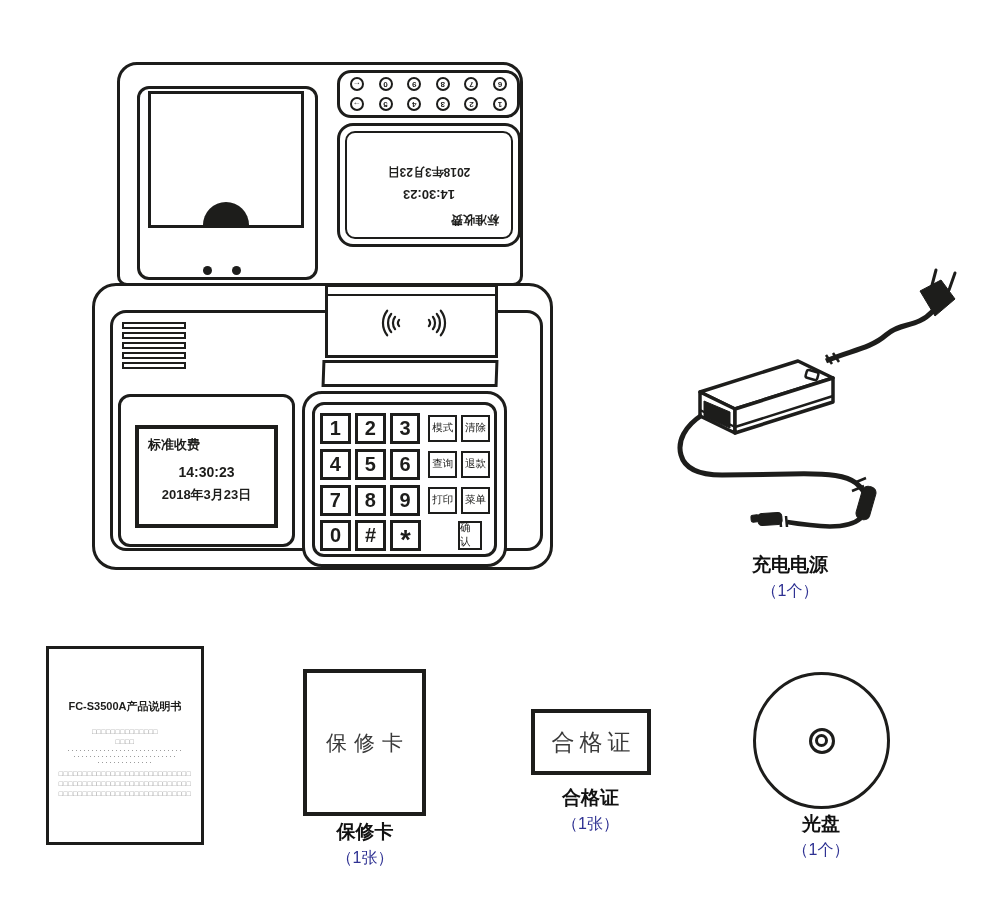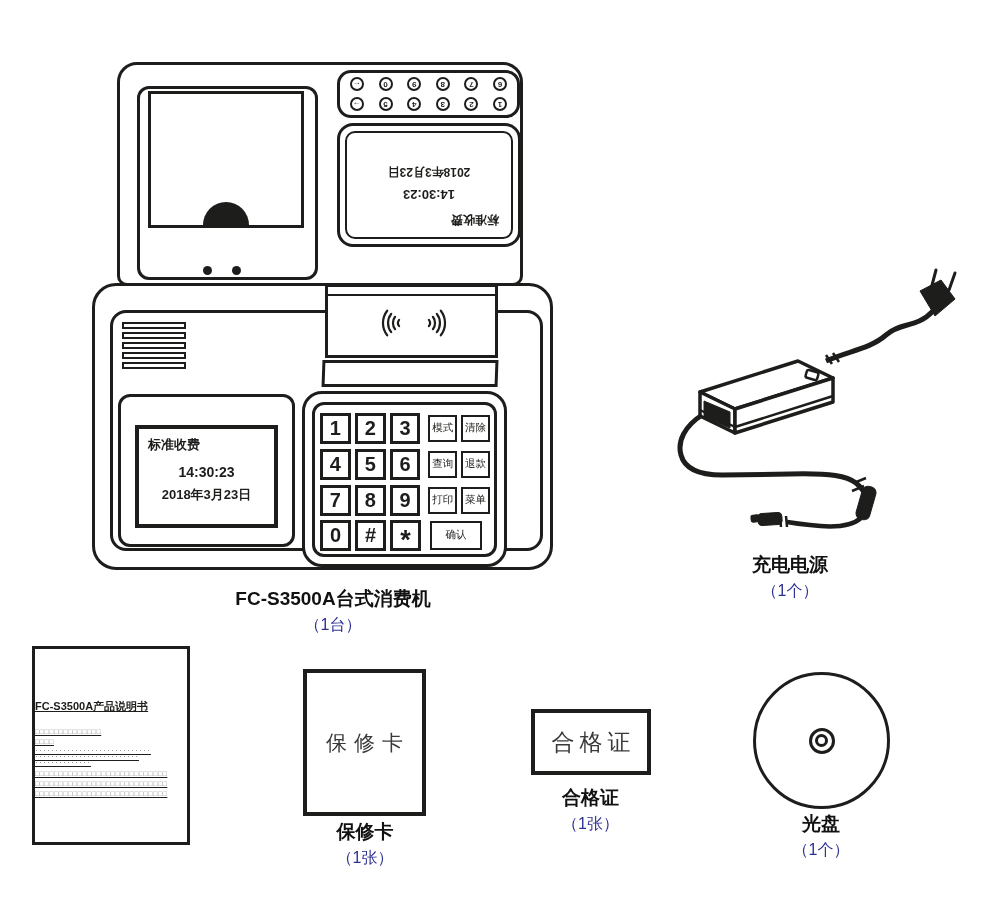--- a/index.html
+++ b/index.html
@@ -42,42 +42,42 @@
   .waves-svg{position:absolute;left:43px;top:16px;}
   .slot-band{left:322px;top:360px;width:176px;height:27px;border:3px solid var(--ink);background:#fff;transform:skewX(-2deg);}
   .keypad-module{left:302px;top:391px;width:205px;height:176px;border:3px solid var(--ink);border-radius:20px;background:#fff;}
   .keypad-inner{left:312px;top:402px;width:185px;height:155px;border:3px solid var(--ink);border-radius:12px;background:#fff;}
   .key-row{position:absolute;left:320px;width:170px;height:32px;display:flex;align-items:center;}
   .key-row1{top:412px;} .key-row2{top:448px;} .key-row3{top:484px;} .key-row4{top:519px;}
   .key{display:flex;align-items:center;justify-content:center;background:#fff;}
   .key-row .key:nth-of-type(-n+3){width:31px;height:31px;border:3px solid var(--ink);font-weight:bold;font-size:20px;margin-right:4px;}
   .key-row .key:nth-of-type(n+4){width:29px;height:27px;border:2.5px solid var(--ink);font-family:"Liberation Serif","DejaVu Serif",serif;font-size:10.5px;margin-left:4px;letter-spacing:0;}
   .key-row4 .key:nth-of-type(3){font-size:27px;padding-top:11px;}
-  .key-row4 .key:nth-of-type(4){margin-left:auto;margin-right:8px;width:52px;height:29px;}
+  .key-row4 .key:nth-of-type(4){margin-left:auto;margin-right:8px;width:24px;height:29px;}
 
   .front-screen-module{left:118px;top:394px;width:177px;height:153px;border:3px solid var(--ink);border-radius:12px;background:#fff;}
   .front-screen{left:135px;top:425px;width:143px;height:103px;border:4px solid var(--ink);background:#fff;padding:7px 9px;}
   .front-screen .scr-mode{font-size:13px;}
   .front-screen .scr-time{font-size:14px;margin-top:10px;}
   .front-screen .scr-date{font-size:13px;margin-top:6px;}
 
   
   .caption{text-align:center;}
   .item-label{font-weight:bold;font-size:19px;color:#111;}
   .item-count{font-size:16px;color:var(--blue);margin-top:3px;}
   .cap-device{left:193px;top:586px;width:280px;}
   .cap-adapter{left:715px;top:552px;width:150px;text-align:center;}
   .cap-manual{left:60px;top:848px;width:130px;}
   .cap-warranty{left:304px;top:819px;width:122px;}
   .cap-cert{left:530px;top:785px;width:121px;}
   .cap-cd{left:761px;top:811px;width:120px;}
 
   
   .adapter-svg{left:640px;top:255px;}
-  .manual-page{left:32px;top:646px;width:158px;height:199px;border:3px solid var(--ink);background:#fff;padding-top:50px;text-decoration:underline;}
+  .manual-page{left:46px;top:646px;width:158px;height:199px;border:3px solid var(--ink);background:#fff;padding-top:50px;text-align:center;}
   .manual-title{font-weight:bold;font-size:11px;}
   .manual-lines{margin-top:13px;color:#8f8f8f;}
   .manual-lines .manual-line:nth-of-type(-n+2){font-size:7px;line-height:10px;letter-spacing:0.5px;}
   .manual-lines .manual-line:nth-of-type(n+3):nth-of-type(-n+5){font-size:9px;line-height:6px;letter-spacing:1px;}
   .manual-lines .manual-line:nth-of-type(n+6){font-size:7px;line-height:10px;letter-spacing:0.5px;}
   .manual-lines .manual-line:nth-of-type(6){margin-top:4px;}
   .warranty-card{left:303px;top:669px;width:123px;height:147px;border:4px solid var(--ink);background:#fff;display:flex;align-items:center;justify-content:center;}
   .card-text{font-family:"Liberation Serif","DejaVu Serif",serif;font-size:21px;color:#3a3a3a;letter-spacing:7px;padding-left:7px;}
   .cert-card{left:531px;top:709px;width:120px;height:66px;border:4px solid var(--ink);background:#fff;display:flex;align-items:center;justify-content:center;}
   .cert-card .card-text{font-size:23px;letter-spacing:5px;padding-left:5px;}
@@ -192,24 +192,20 @@
       <div class="key">确认</div>
     </div>
 
   <div class="abs front-screen-module"></div>
   <div class="abs front-screen">
     <div class="scr-mode">标准收费</div>
     <div class="scr-time">14:30:23</div>
     <div class="scr-date">2018年3月23日</div>
   </div>
 
-  <div class="abs caption cap-device">
-    <div class="item-label">FC-S3500A台式消费机</div>
-    <div class="item-count">（1台）</div>
-  </div>
 
   <svg class="abs adapter-svg" width="330" height="292" viewBox="0 0 330 292">
     <g fill="none" stroke="#1d1d1b" stroke-linejoin="round">
       <path d="M291,34 L296,15 M309,35 L315,18" stroke-width="3" stroke-linecap="round"></path>
       <polygon points="280,36 301,25 315,44 295,61" fill="#1d1d1b"></polygon>
       <path d="M293,56 C276,74 262,66 246,80 C230,94 208,96 186,106" stroke-width="5"></path>
       <path d="M186,100 l6,9 M193,98 l6,9" stroke-width="2.5"></path>
       <polygon points="60,137 158,106 193,123 95,154" fill="#ffffff" stroke-width="3.5"></polygon>
       <polygon points="60,137 95,154 95,178 60,161" fill="#ffffff" stroke-width="3.5"></polygon>
       <polygon points="95,154 193,123 193,147 95,178" fill="#ffffff" stroke-width="3.5"></polygon>

